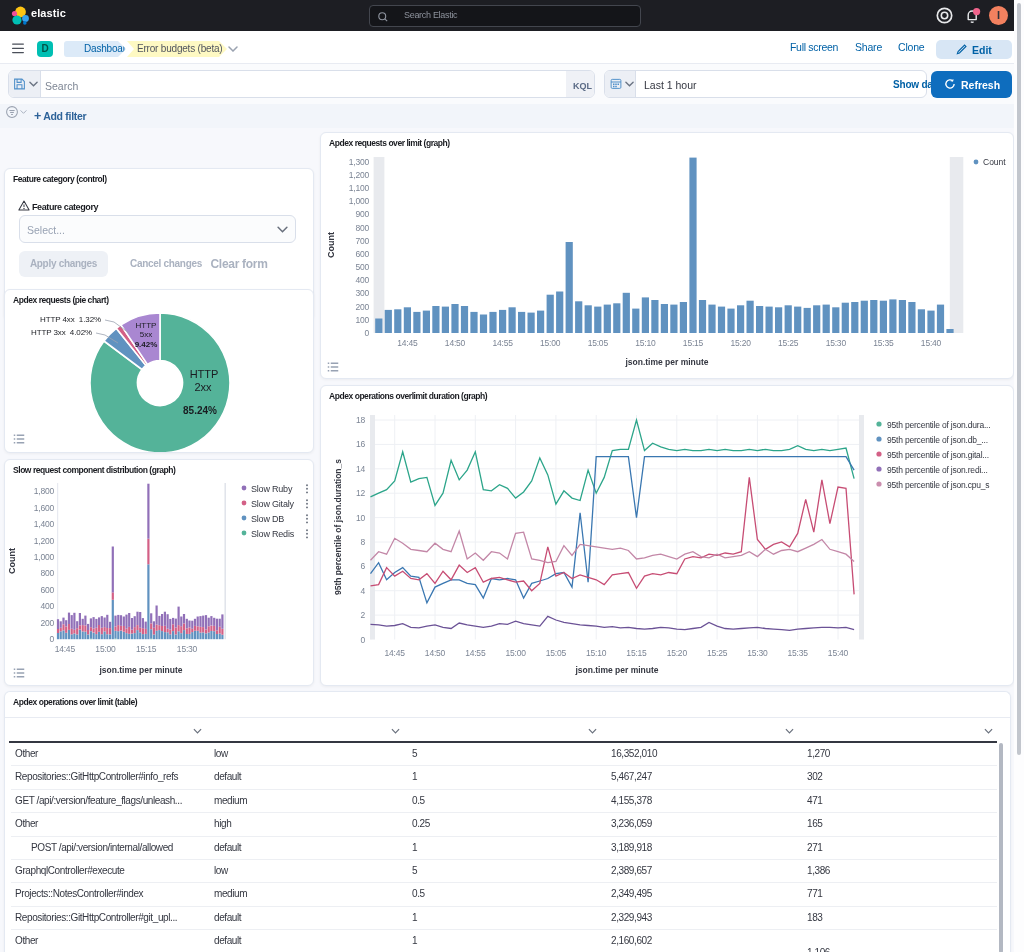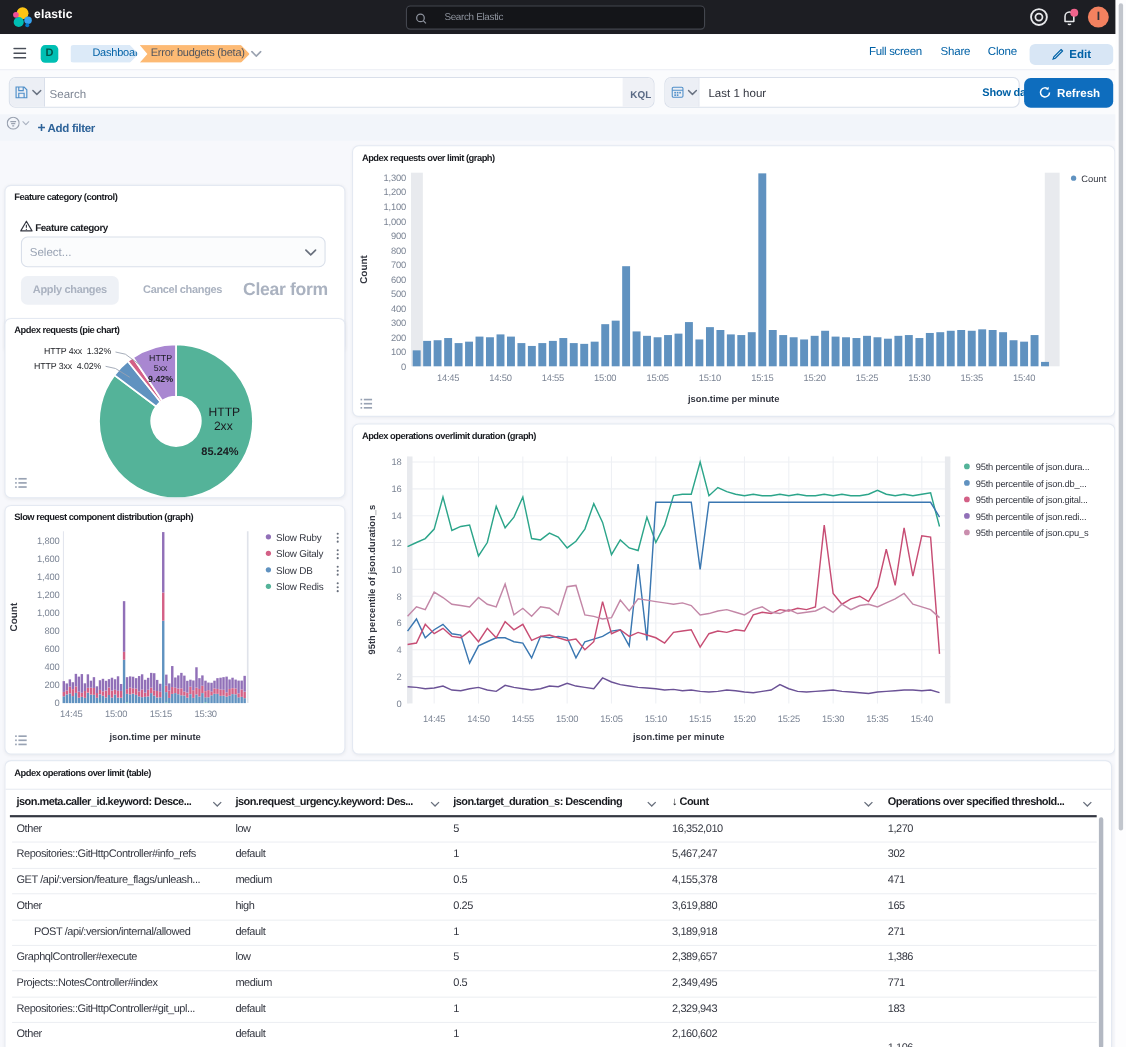--- a/index.html
+++ b/index.html
@@ -46,21 +46,21 @@
 <div class="abs" style="left:989px;top:6px;width:19px;height:19px;border-radius:50%;background:#f3815f;color:#30323a;font-size:11px;font-weight:bold;text-align:center;line-height:19px;">I</div>
 
 <div class="abs" style="left:0;top:31px;width:1024px;height:33px;background:#fff;border-bottom:1px solid #e8ebf2;"></div>
 <svg class="abs" style="left:12px;top:43px;" width="12" height="11" viewBox="0 0 13 11">
   <rect x="0" y="0" width="13" height="1.4" rx="0.7" fill="#4a4f59"></rect>
   <rect x="0" y="4.7" width="13" height="1.4" rx="0.7" fill="#4a4f59"></rect>
   <rect x="0" y="9.2" width="13" height="1.4" rx="0.7" fill="#4a4f59"></rect>
 </svg>
 <div class="abs" style="left:37px;top:41px;width:16px;height:16px;border-radius:4px;background:#00bfb3;color:#025449;font-size:10px;font-weight:bold;text-align:center;line-height:16px;">D</div>
 <div class="abs" style="left:64px;top:41px;width:62px;height:16px;background:#dceaf8;color:#0061a6;font-size:10px;letter-spacing:-0.2px;line-height:16px;padding-left:20px;clip-path:polygon(0 0,54px 0,62px 50%,54px 100%,0 100%);border-radius:3px 0 0 3px;">Dashboard</div>
-<div class="abs" style="left:127px;top:41px;width:100px;height:16px;background:#fdba74;color:#51555e;font-size:10px;letter-spacing:-0.2px;line-height:16px;padding-left:10px;clip-path:polygon(0 0,92px 0,100px 50%,92px 100%,0 100%,7px 50%);">Error budgets (beta)</div>
+<div class="abs" style="left:127px;top:41px;width:100px;height:16px;background:#fef9c3;color:#51555e;font-size:10px;letter-spacing:-0.2px;line-height:16px;padding-left:10px;clip-path:polygon(0 0,92px 0,100px 50%,92px 100%,0 100%,7px 50%);">Error budgets (beta)</div>
 <svg class="abs" style="left:228px;top:46px;" width="10" height="6" viewBox="0 0 10 6">
     <path d="M1 1 L5 5 L9 1" fill="none" stroke="#9aa2b0" stroke-width="1.5" stroke-linecap="round"></path>
   </svg>
 <div class="abs" style="top:41px;left:790px;font-size:10.5px;letter-spacing:-0.3px;color:#0061a6;">Full screen</div>
 <div class="abs" style="top:41px;left:855px;font-size:10.5px;letter-spacing:-0.2px;color:#0061a6;">Share</div>
 <div class="abs" style="top:41px;left:898px;font-size:10.5px;letter-spacing:-0.2px;color:#0061a6;">Clone</div>
 <div class="abs" style="left:936px;top:40px;width:76px;height:19px;background:#d8e6f5;border-radius:5px;"></div>
 <svg class="abs" style="left:956px;top:44px;" width="11" height="11" viewBox="0 0 16 16">
     <path d="M12.5 1.5 l2 2 L5 13 l-3 1 1-3 Z" fill="none" stroke="#0061a6" stroke-width="1.6"></path>
   </svg>
@@ -122,21 +122,21 @@
       <circle cx="8" cy="11.6" r="0.9" fill="#343741"></circle>
     </svg>
   <div class="abs" style="left:27px;top:33px;font-size:9px;font-weight:bold;letter-spacing:-0.4px;color:#1a1c21;">Feature category</div>
   <div class="abs" style="left:14px;top:46px;width:277px;height:28px;background:#fbfcfd;border:1px solid #d9dfea;border-radius:6px;"></div>
   <div class="abs" style="left:22px;top:55px;font-size:10.5px;color:#98a2b3;">Select...</div>
   <svg class="abs" style="left:272px;top:57px;" width="11" height="7" viewBox="0 0 10 6">
       <path d="M1 1 L5 5 L9 1" fill="none" stroke="#69707d" stroke-width="1.4" stroke-linecap="round"></path>
     </svg>
   <div class="abs" style="left:14px;top:82px;width:89px;height:26px;background:#eef1f6;border-radius:6px;text-align:center;line-height:26px;font-size:10px;letter-spacing:-0.3px;font-weight:bold;color:#aab2c0;white-space:nowrap;">Apply changes</div>
   <div class="abs" style="left:116px;top:82px;width:90px;height:26px;text-align:center;line-height:26px;font-size:10px;letter-spacing:-0.3px;font-weight:bold;color:#aab2c0;white-space:nowrap;">Cancel changes</div>
-  <div class="abs" style="left:216px;top:82px;width:62px;height:26px;text-align:center;line-height:26px;font-size:16px;letter-spacing:-0.3px;font-weight:bold;color:#aab2c0;white-space:nowrap;">Clear form</div>
+  <div class="abs" style="left:203px;top:82px;width:62px;height:26px;text-align:center;line-height:26px;font-size:12px;letter-spacing:-0.3px;font-weight:bold;color:#aab2c0;white-space:nowrap;">Clear form</div>
 </div>
 
 <div class="panel" style="left:4px;top:289px;width:310px;height:164px;">
   <div class="ptitle">Apdex requests (pie chart)</div>
   <svg class="abs" style="left:0;top:0;" width="308" height="162" viewBox="4 289 308 162">
     <path d="M159.00,312.00 A70,70 0 1 1 102.99,340.01 L141.00,368.50 A22.5,22.5 0 1 0 159.00,359.50 Z" fill="#54B399" stroke="#fff" stroke-width="1.6"></path>
 <path d="M102.99,340.01 A70,70 0 0 1 115.26,327.35 L144.94,364.43 A22.5,22.5 0 0 0 141.00,368.50 Z" fill="#6092C0" stroke="#fff" stroke-width="1.6"></path>
 <path d="M115.26,327.35 A70,70 0 0 1 119.94,323.91 L146.44,363.33 A22.5,22.5 0 0 0 144.94,364.43 Z" fill="#D36086" stroke="#fff" stroke-width="1.6"></path>
 <path d="M119.94,323.91 A70,70 0 0 1 159.00,312.00 L159.00,359.50 A22.5,22.5 0 0 0 146.44,363.33 Z" fill="#A987D1" stroke="#fff" stroke-width="1.6"></path>
     <text x="203" y="377" font-size="11" fill="#1a1c21" text-anchor="middle">HTTP</text>
@@ -611,27 +611,20 @@
         <text x="886" y="471.5">95th percentile of json.redi...</text>
       <circle cx="878" cy="483" r="2.6" fill="#CA8EAE"></circle>
         <text x="886" y="486.5">95th percentile of json.cpu_s</text>
     </g>
   </svg>
 </div>
 
 <div class="panel" style="left:4px;top:691px;width:1007px;height:261px;border-radius:6px 6px 0 0;border-bottom:none;">
   <div class="ptitle">Apdex operations over limit (table)</div>
   <div class="abs" style="left:0;top:25px;width:100%;border-top:1px solid #e8ebf2;"></div>
-  <div class="abs" style="left:6px;top:28px;width:986px;height:21px;">
-    <div class="abs" style="left:4px;top:4px;font-size:10px;font-weight:bold;letter-spacing:-0.5px;color:#1a1c21;">json.meta.caller_id.keyword: Desce...</div>
-    <div class="abs" style="left:203px;top:4px;font-size:10px;font-weight:bold;letter-spacing:-0.5px;color:#1a1c21;">json.request_urgency.keyword: Des...</div>
-    <div class="abs" style="left:401px;top:4px;font-size:10px;font-weight:bold;letter-spacing:-0.5px;color:#1a1c21;">json.target_duration_s: Descending</div>
-    <div class="abs" style="left:600px;top:4px;font-size:10px;font-weight:bold;letter-spacing:-0.5px;color:#1a1c21;">↓ Count</div>
-    <div class="abs" style="left:796px;top:4px;font-size:10px;font-weight:bold;letter-spacing:-0.5px;color:#1a1c21;white-space:nowrap;">Operations over specified threshold...</div>
-  </div>
   <svg class="abs" style="left:188px;top:36px;" width="9" height="6" viewBox="0 0 10 6">
       <path d="M1 1 L5 5 L9 1" fill="none" stroke="#69707d" stroke-width="1.3"></path>
     </svg>
   <svg class="abs" style="left:386px;top:36px;" width="9" height="6" viewBox="0 0 10 6">
       <path d="M1 1 L5 5 L9 1" fill="none" stroke="#69707d" stroke-width="1.3"></path>
     </svg>
   <svg class="abs" style="left:583px;top:36px;" width="9" height="6" viewBox="0 0 10 6">
       <path d="M1 1 L5 5 L9 1" fill="none" stroke="#69707d" stroke-width="1.3"></path>
     </svg>
   <svg class="abs" style="left:780px;top:36px;" width="9" height="6" viewBox="0 0 10 6">
@@ -660,21 +653,21 @@
         <div class="abs" style="left:4px;top:5px;white-space:nowrap;">GET /api/:version/feature_flags/unleash...</div>
         <div class="abs" style="left:203px;top:5px;white-space:nowrap;">medium</div>
         <div class="abs" style="left:401px;top:5px;white-space:nowrap;">0.5</div>
         <div class="abs" style="left:600px;top:5px;white-space:nowrap;">4,155,378</div>
         <div class="abs" style="left:796px;top:5px;white-space:nowrap;">471</div>
       </div>
 <div style="position:relative;height:23.4px;border-bottom:1px solid #edeff3;">
         <div class="abs" style="left:4px;top:5px;white-space:nowrap;">Other</div>
         <div class="abs" style="left:203px;top:5px;white-space:nowrap;">high</div>
         <div class="abs" style="left:401px;top:5px;white-space:nowrap;">0.25</div>
-        <div class="abs" style="left:600px;top:5px;white-space:nowrap;">3,619,880</div>
+        <div class="abs" style="left:600px;top:5px;white-space:nowrap;">3,236,059</div>
         <div class="abs" style="left:796px;top:5px;white-space:nowrap;">165</div>
       </div>
 <div style="position:relative;height:23.4px;border-bottom:1px solid #edeff3;">
         <div class="abs" style="left:4px;top:5px;white-space:nowrap;padding-left:16px;">POST /api/:version/internal/allowed</div>
         <div class="abs" style="left:203px;top:5px;white-space:nowrap;">default</div>
         <div class="abs" style="left:401px;top:5px;white-space:nowrap;">1</div>
         <div class="abs" style="left:600px;top:5px;white-space:nowrap;">3,189,918</div>
         <div class="abs" style="left:796px;top:5px;white-space:nowrap;">271</div>
       </div>
 <div style="position:relative;height:23.4px;border-bottom:1px solid #edeff3;">

